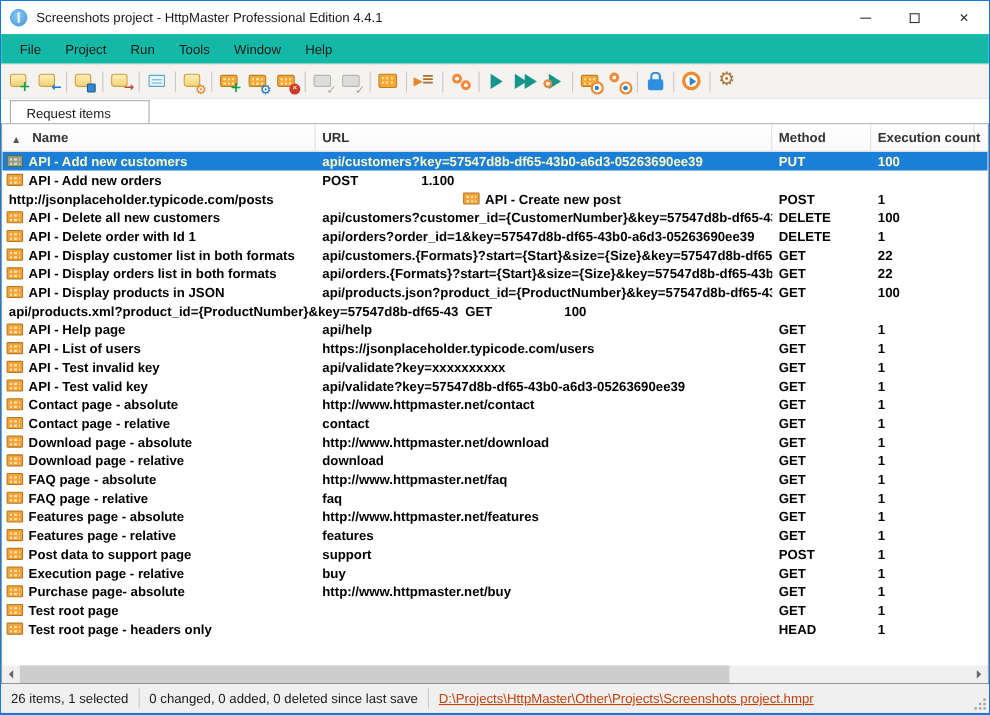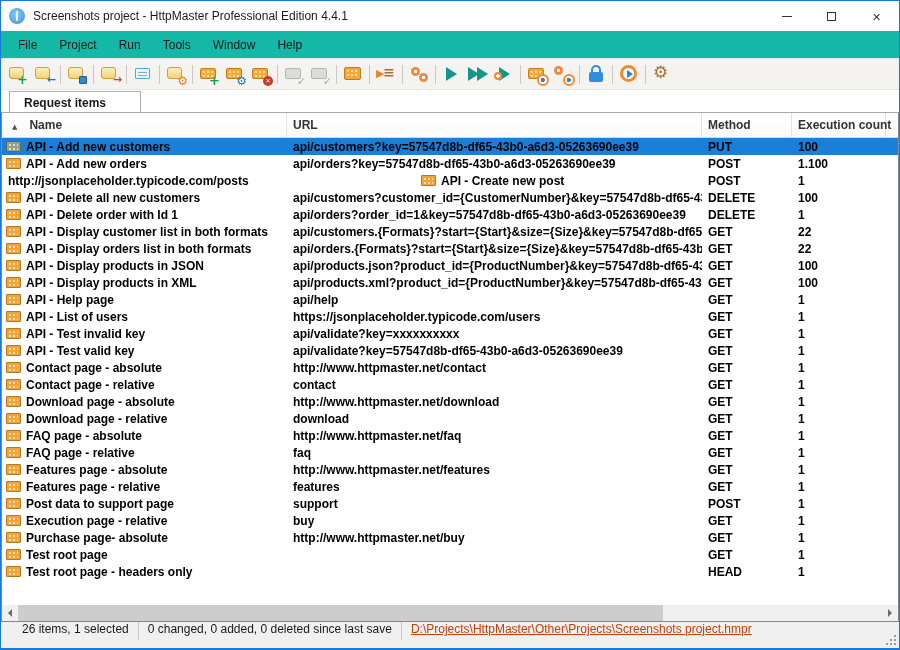--- a/index.html
+++ b/index.html
@@ -73,57 +73,57 @@
   .ico.lock::after{content:"";left:3px;top:8px;width:14px;height:10px;background:#2e8fe0;border-radius:2px;}
   
   .ico.play-circle::before{content:"";left:1px;top:1px;width:17px;height:17px;border-radius:50%;border:3px solid #ef8b33;background:#fff;}
   .ico.play-circle::after{content:"";left:8px;top:6px;width:0;height:0;border-left:6px solid #2e86c8;border-top:4px solid transparent;border-bottom:4px solid transparent;}
   
   .ico.gear::before{content:"\2699";left:1px;top:0;font-size:17px;color:#a8702c;}
 
   
   .tabstrip{height:22px;flex:none;display:flex;align-items:flex-end;padding-left:8px;background:#fff;}
   .tab{height:21px;box-sizing:border-box;padding:4px 34px 0 14px;font-size:12px;color:#1a1a1a;background:#fff;
-    border:1px solid #ababab;border-bottom:none;font-weight:bold;}
+    border:1px solid #ababab;border-bottom:none;}
 
   
   .content{flex:1;display:flex;flex-direction:column;overflow:hidden;border:1px solid #828790;border-top-color:#a9a9a9;background:#fff;font-weight:bold;}
   .thead{height:24px;flex:none;display:flex;align-items:stretch;background:linear-gradient(#ffffff,#fafafa);border-bottom:1px solid #d8d8d8;font-size:12px;color:#333;}
   .th{display:flex;align-items:center;padding-left:6px;box-sizing:border-box;border-right:1px solid #e2e2e2;white-space:nowrap;}
   .th-name{width:285px;}
   .th-url{width:415px;text-align:right;}
   .th-method{width:90px;}
   .th-count{width:94px;}
   .th-fill{flex:1;border-right:none;}
   .sort-arrow{margin:0 12px 0 4px;}
   .sort-arrow::before{content:"\25B2";font-size:7px;color:#555;font-family:"DejaVu Sans",sans-serif;}
   .rows{flex:1;overflow:hidden;background:#fff;font-size:12px;color:#000;}
   .row{height:17px;display:flex;align-items:center;white-space:nowrap;}
   .cell{box-sizing:border-box;padding-left:6px;overflow:hidden;white-space:nowrap;height:100%;display:flex;align-items:center;}
   .c-name{width:285px;padding-left:4px;gap:5px;}
   .c-url{width:415px;}
   .c-method{width:90px;}
   .c-count{width:94px;}
-  .row.sel{background:#1a7fd9;color:#000000;}
+  .row.sel{background:#1a7fd9;color:#fef9c3;}
   .ricon{flex:none;width:15px;height:11px;background-color:#f3a33c;border:1px solid #b5791f;border-radius:1px;box-sizing:border-box;
     background-image:repeating-linear-gradient(90deg,#ffe3a6 0 2px,rgba(0,0,0,0) 2px 4px),repeating-linear-gradient(90deg,#ffe3a6 0 2px,rgba(0,0,0,0) 2px 4px);
     background-size:9px 2px,9px 2px;background-position:2px 2px,2px 6px;background-repeat:no-repeat;}
   .row.sel .ricon{background-color:#94a08c;border-color:#5c6b55;
     background-image:repeating-linear-gradient(90deg,#d8e0cc 0 2px,rgba(0,0,0,0) 2px 4px),repeating-linear-gradient(90deg,#d8e0cc 0 2px,rgba(0,0,0,0) 2px 4px);}
 
   
   .hscroll{height:16px;flex:none;background:#f0f0f0;display:flex;align-items:center;}
   .hs-btn{width:16px;height:16px;flex:none;display:flex;align-items:center;justify-content:center;}
   .hs-left::before{content:"";width:0;height:0;border-right:4px solid #6b6b6b;border-top:4px solid transparent;border-bottom:4px solid transparent;}
   .hs-right::before{content:"";width:0;height:0;border-left:4px solid #6b6b6b;border-top:4px solid transparent;border-bottom:4px solid transparent;}
   .hs-thumb{width:72%;height:16px;background:#cdcdcd;flex:none;}
   .hs-track{flex:1;}
 
   
-  .statusbar{height:26px;flex:none;background:#f0f0f0;display:flex;font-size:12px;color:#1a1a1a;padding-left:12px;}
+  .statusbar{height:26px;flex:none;background:#f0f0f0;display:flex;align-items:center;font-size:12px;color:#1a1a1a;}
   .sb-sec{padding:0 9px;white-space:nowrap;}
   .sb-sep{width:1px;height:18px;background:#c9c9c9;flex:none;}
   .sb-link{color:#c2410c;text-decoration:underline;cursor:pointer;}
   .sb-fill{flex:1;}
   .grip{width:12px;height:12px;flex:none;align-self:flex-end;margin:0 3px 3px 0;position:relative;}
   .grip::before{content:"";position:absolute;right:0;bottom:0;width:2px;height:2px;background:#9a9a9a;
     box-shadow:-4px 0 0 #9a9a9a,-8px 0 0 #9a9a9a,0 -4px 0 #9a9a9a,-4px -4px 0 #9a9a9a,0 -8px 0 #9a9a9a;}
 </style>
 </head>
 <body>
@@ -261,21 +261,20 @@
           </div>
           <div class="cell c-url">api/customers?key=57547d8b-df65-43b0-a6d3-05263690ee39</div>
           <div class="cell c-method">PUT</div>
           <div class="cell c-count">100</div>
         </div>
         <div class="row">
           <div class="cell c-name">
             <span class="ricon"></span>
             <span>API - Add new orders</span>
           </div>
-          <div class="cell c-url">api/orders?key=57547d8b-df65-43b0-a6d3-05263690ee39</div>
           <div class="cell c-method">POST</div>
           <div class="cell c-count">1.100</div>
         </div>
         <div class="row">
           <div class="cell c-url">http://jsonplaceholder.typicode.com/posts</div>
           <div class="cell c-name">
             <span class="ricon"></span>
             <span>API - Create new post</span>
           </div>
           <div class="cell c-method">POST</div>
@@ -320,24 +319,20 @@
         <div class="row">
           <div class="cell c-name">
             <span class="ricon"></span>
             <span>API - Display products in JSON</span>
           </div>
           <div class="cell c-url">api/products.json?product_id={ProductNumber}&amp;key=57547d8b-df65-43b0-a6d3...</div>
           <div class="cell c-method">GET</div>
           <div class="cell c-count">100</div>
         </div>
         <div class="row">
-          <div class="cell c-name">
-            <span class="ricon"></span>
-            <span>API - Display products in XML</span>
-          </div>
           <div class="cell c-url">api/products.xml?product_id={ProductNumber}&amp;key=57547d8b-df65-43b0-a6d3-...</div>
           <div class="cell c-method">GET</div>
           <div class="cell c-count">100</div>
         </div>
         <div class="row">
           <div class="cell c-name">
             <span class="ricon"></span>
             <span>API - Help page</span>
           </div>
           <div class="cell c-url">api/help</div>

